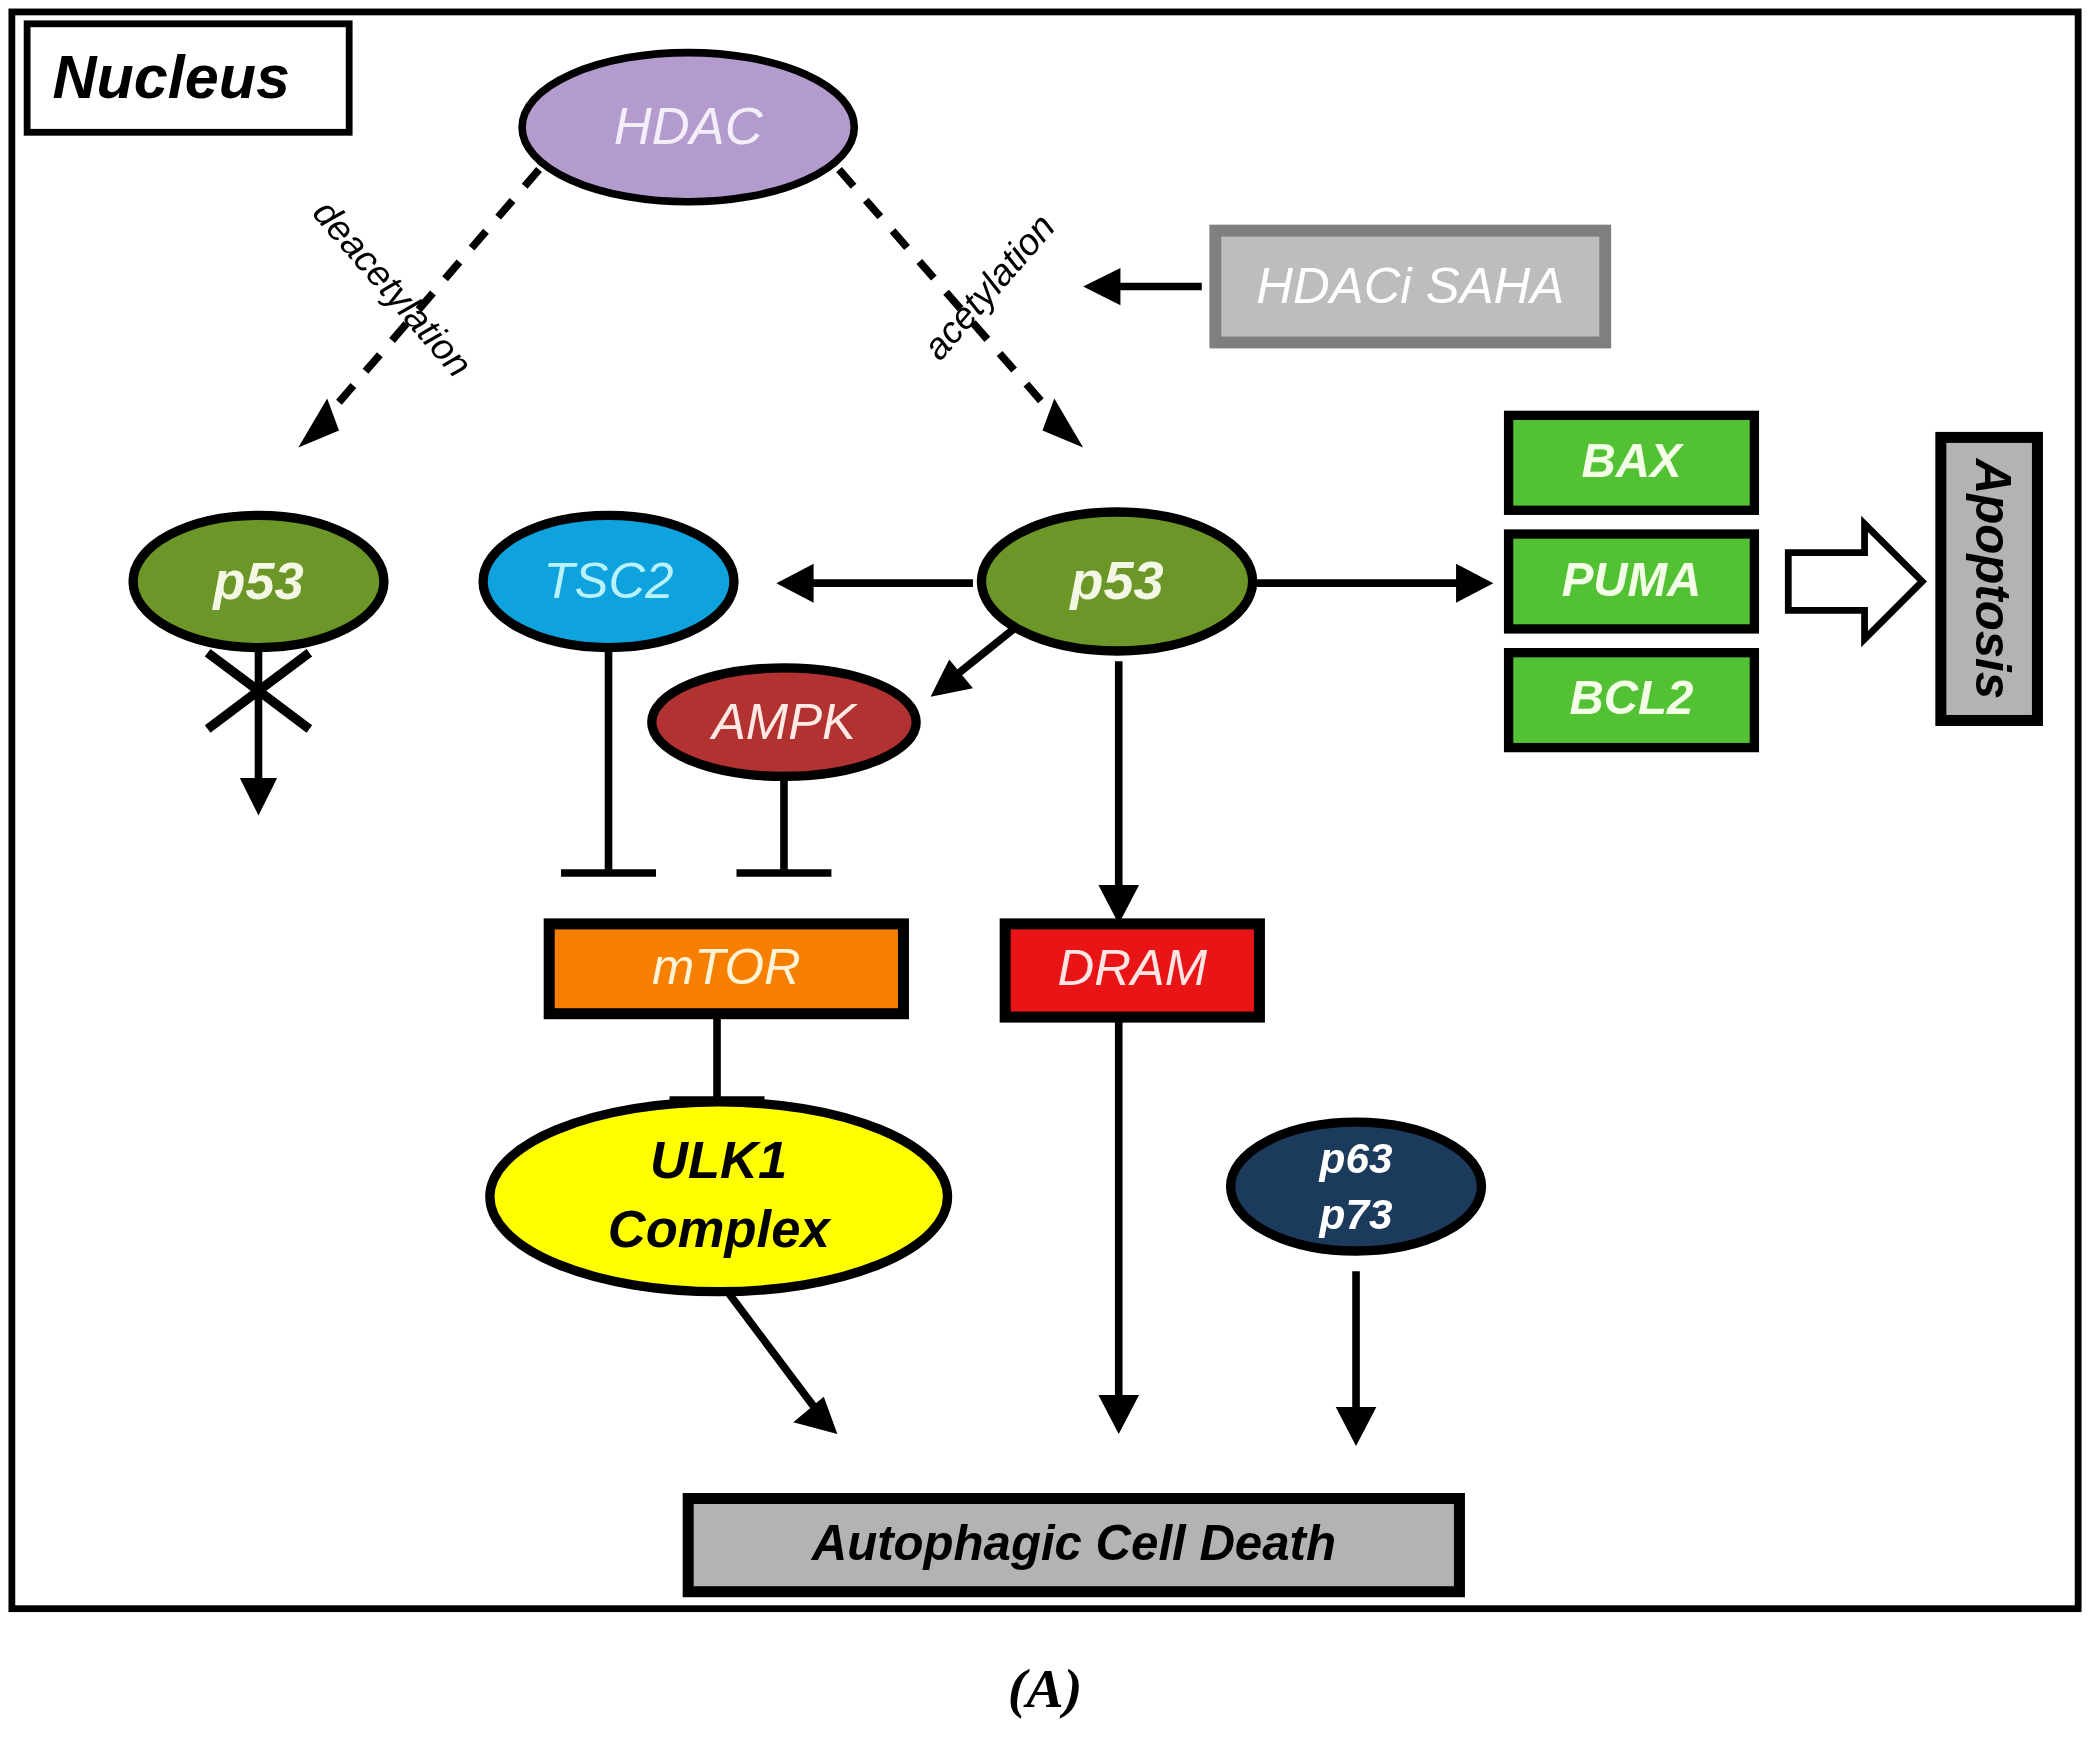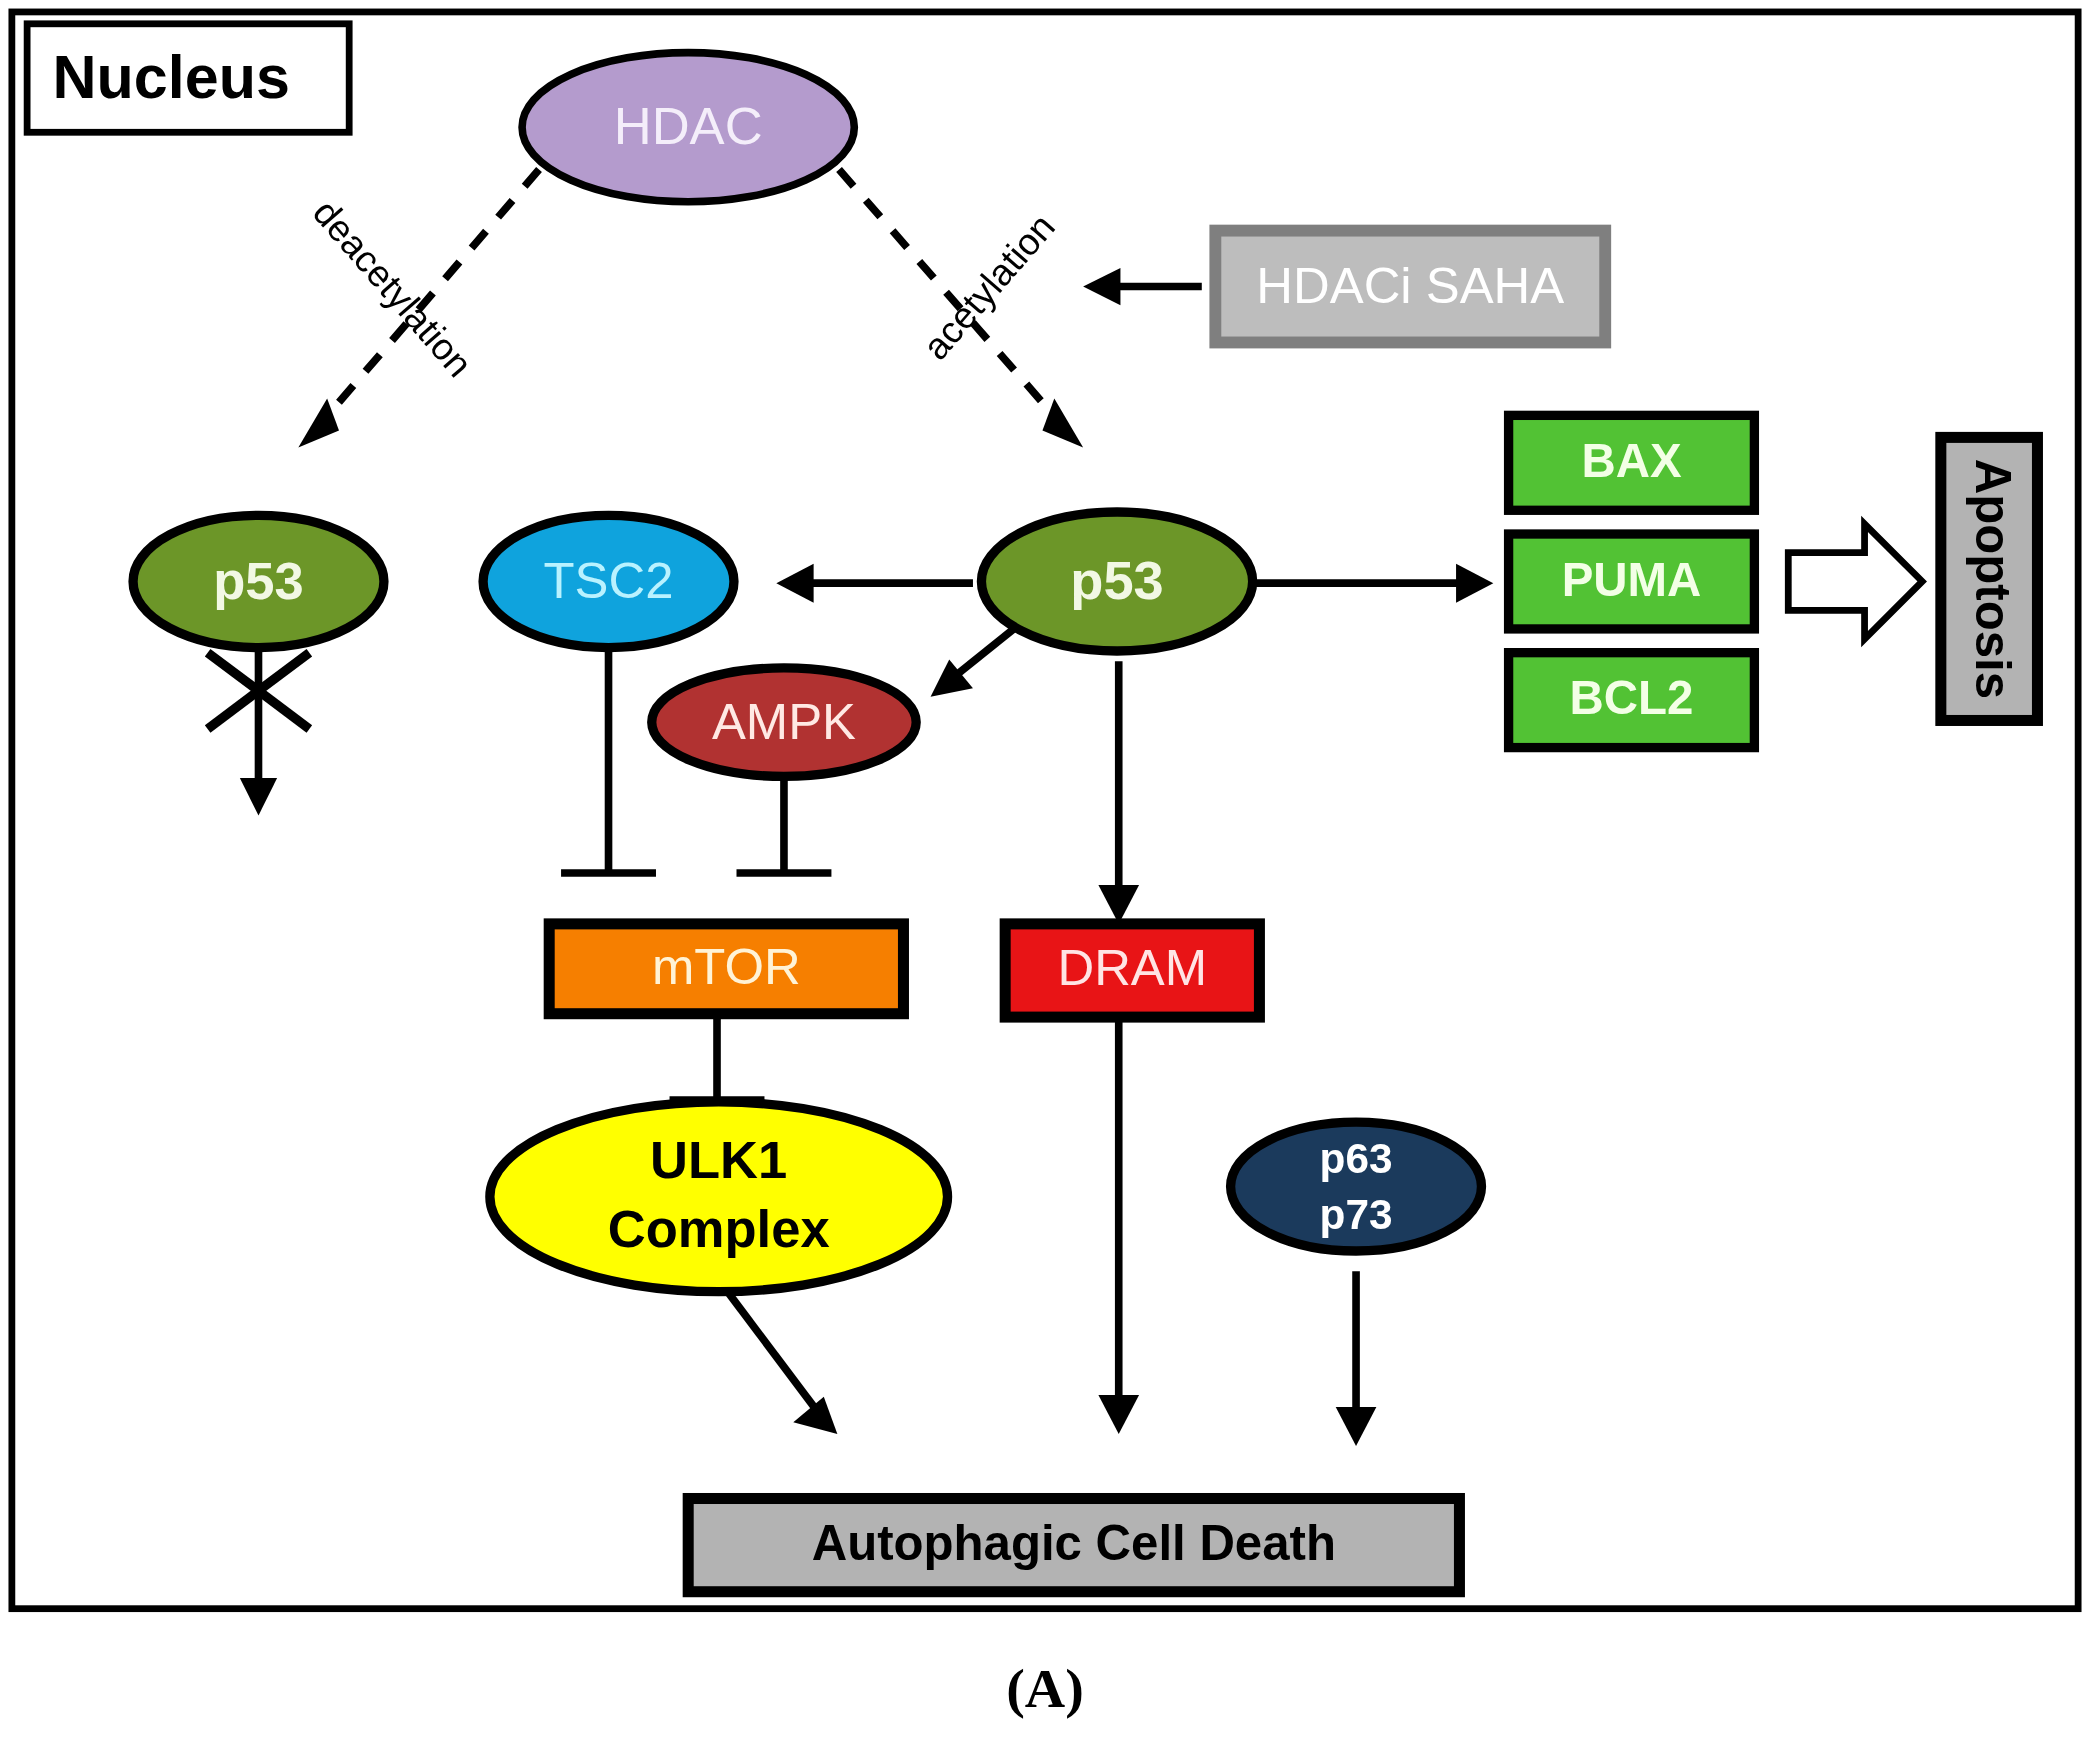--- a/index.html
+++ b/index.html
@@ -12,20 +12,21 @@
     width: 2090px;
     height: 1763px;
     font-family: "Liberation Sans", sans-serif;
     position: relative;
     overflow: hidden;
   }
   #diagram-root {
     position: relative;
     width: 2090px;
     height: 1763px;
+    font-style: italic;
   }
   svg.stage {
     position: absolute;
     left: 0;
     top: 0;
     width: 2090px;
     height: 1763px;
     display: block;
   }
   .nucleus-frame {

